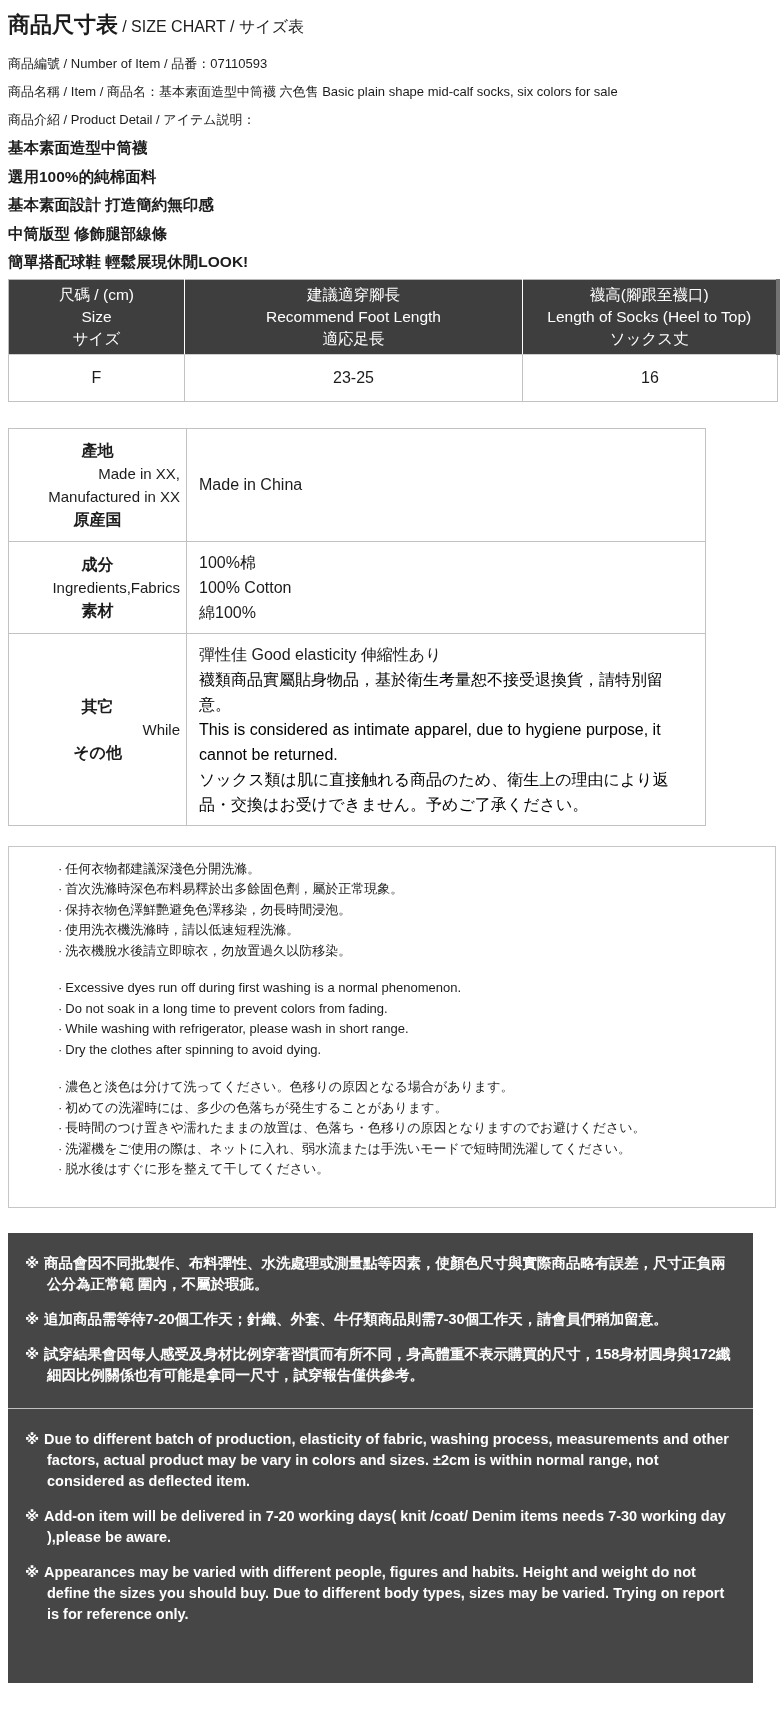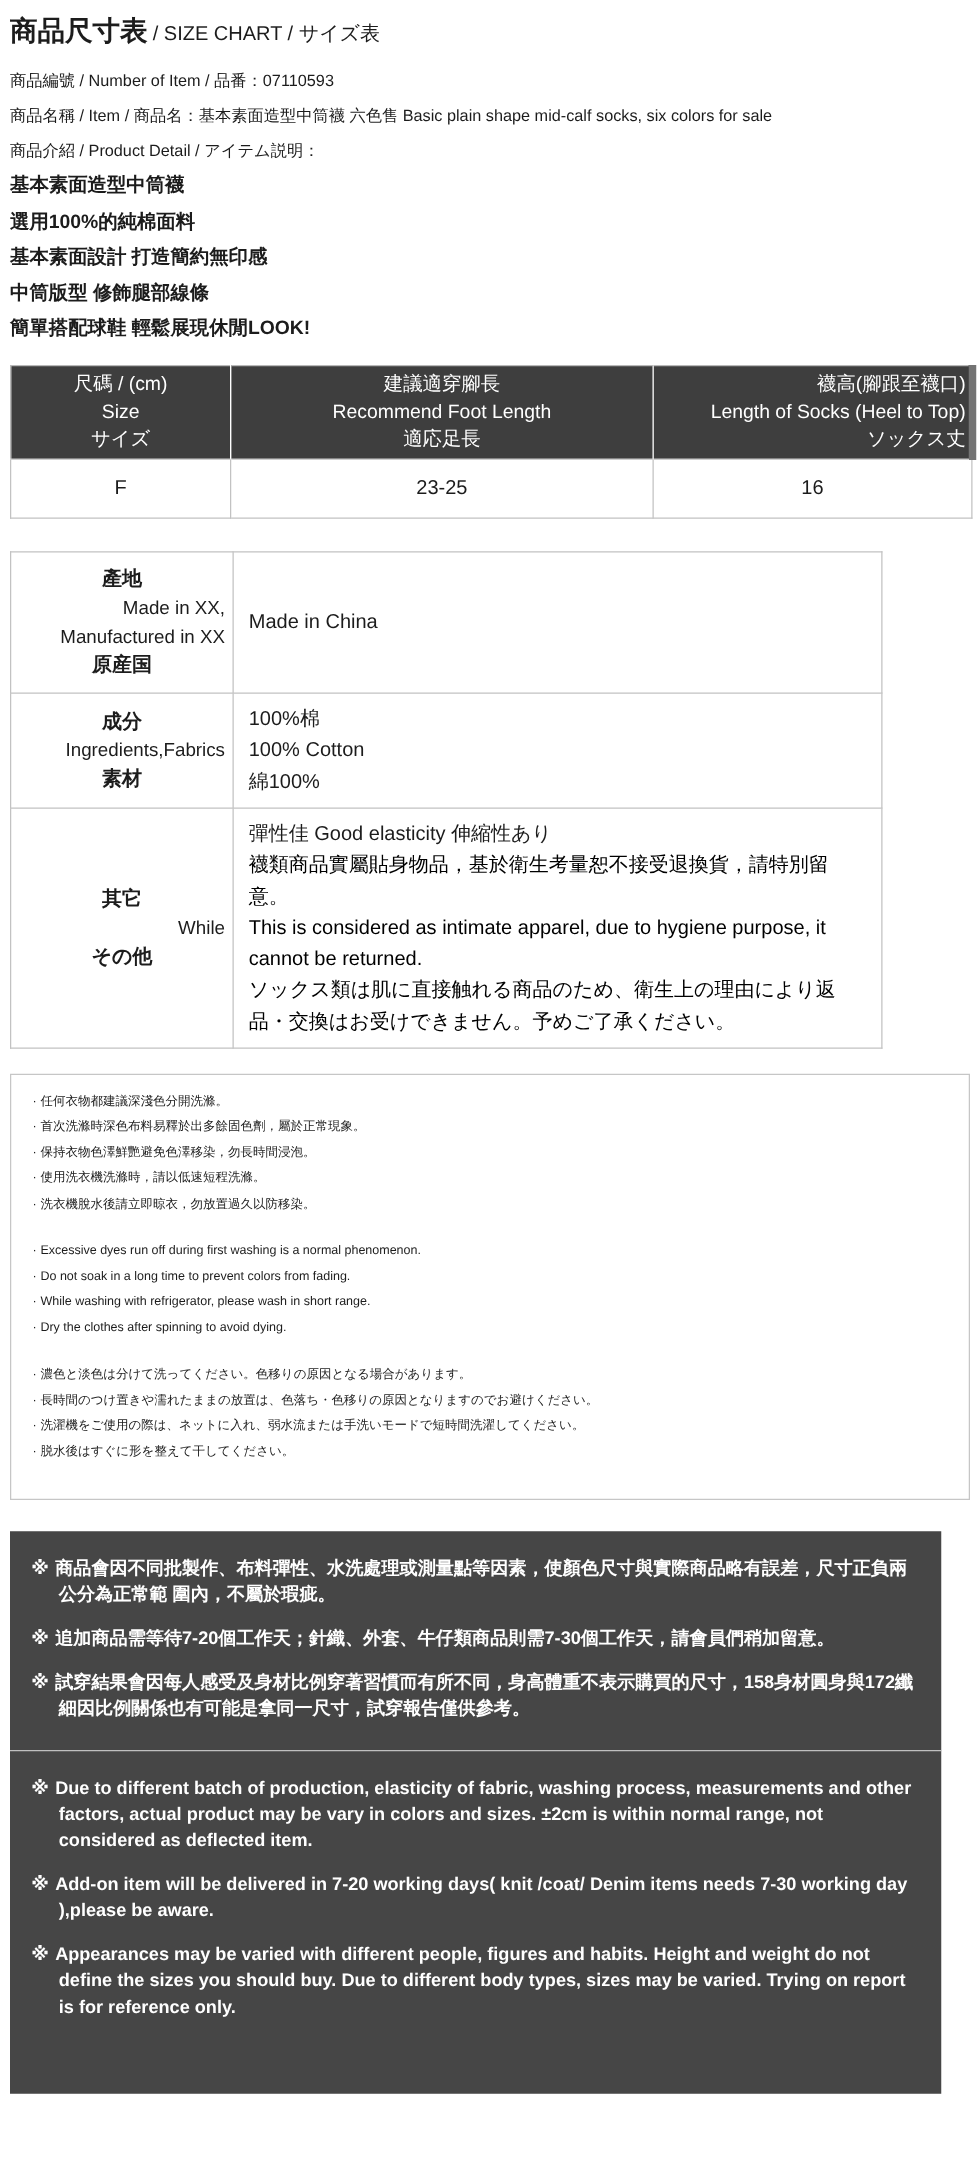--- a/index.html
+++ b/index.html
@@ -11,48 +11,48 @@
 
   
   .title-row{margin:4px 0 8px;line-height:30px;}
   .title-cjk{font-size:22px;font-weight:bold;}
   .title-rest{font-size:16px;}
   .meta-line{line-height:28px;font-size:13px;}
   .detail-line{line-height:28.5px;font-size:15.5px;font-weight:bold;}
 
   
   table{border-collapse:collapse;table-layout:fixed;}
-  .size-table{width:769px;margin-top:14px;border:1px solid #b9b9b9;}
+  .size-table{width:769px;margin-top:2px;border:1px solid #b9b9b9;}
   .size-table th{
     background:#3e3e3e;color:#ffffff;font-weight:normal;
     padding:4px 2px;line-height:22px;font-size:15.5px;text-align:center;
     border-right:1px solid #ffffff;border-bottom:1px solid #cfcfcf;
   }
-  .size-table th:last-child{border-right:6px solid #737373;text-align:right;}
+  .size-table th:last-child{border-right:4px solid #737373;}
   .size-table td{
     text-align:center;height:44px;font-size:16px;
     border:1px solid #c2c2c2;
   }
 
   
   .info-table{width:698px;margin-top:26px;border:1px solid #c2c2c2;}
   .info-table td{border:1px solid #c2c2c2;vertical-align:middle;}
   .info-table .lbl{width:178px;text-align:center;padding:10px 6px;line-height:23px;}
   .lbl-cjk{font-weight:bold;font-size:16px;display:block;}
   .lbl-latin{font-size:15px;display:block;text-align:right;}
   .info-table .val{padding:8px 12px;line-height:25px;font-size:16px;}
   .warn{color:#000000;}
 
   
   .wash-box{margin-top:20px;width:768px;box-sizing:border-box;border:1px solid #c6c6c6;}
   .wash-title{padding:26px 13px 24px;border-bottom:1px solid #c6c6c6;}
   .wash-title div{font-weight:bold;font-size:16px;line-height:21px;}
   .wash-body{padding:12px 13px 10px;}
   .wash-group{margin:0 0 17px;}
-  .bullet{line-height:20.5px;font-size:10px;padding-left:13px;text-indent:-9px;}
+  .bullet{line-height:20.5px;font-size:13px;padding-left:13px;text-indent:-9px;margin-left:32px;}
   .bullet .b{margin-right:3px;}
 
   
   .notes{
     margin-top:25px;width:745px;box-sizing:border-box;background:#464646;color:#ffffff;
     font-weight:bold;min-height:450px;
   }
   .notes-block{padding:8px 16px 8px 17px;}
   .notes-block + .notes-block{border-top:1px solid #c0c0c0;}
   .note{line-height:21px;font-size:14.5px;margin:12px 0 14px;padding-left:22px;text-indent:-22px;}
@@ -166,20 +166,21 @@
         <div class="bullet"><span class="b">·</span><span>洗衣機脫水後請立即晾衣，勿放置過久以防移染。</span></div>
       </div>
       <div class="wash-group">
         <div class="bullet"><span class="b">·</span><span>Excessive dyes run off during first washing is a normal phenomenon.</span></div>
         <div class="bullet"><span class="b">·</span><span>Do not soak in a long time to prevent colors from fading.</span></div>
         <div class="bullet"><span class="b">·</span><span>While washing with refrigerator, please wash in short range.</span></div>
         <div class="bullet"><span class="b">·</span><span>Dry the clothes after spinning to avoid dying.</span></div>
       </div>
       <div class="wash-group">
         <div class="bullet"><span class="b">·</span><span>濃色と淡色は分けて洗ってください。色移りの原因となる場合があります。</span></div>
+        <div class="bullet"><span class="b">·</span><span>初めての洗濯時には、多少の色落ちが発生することがあります。</span></div>
         <div class="bullet"><span class="b">·</span><span>長時間のつけ置きや濡れたままの放置は、色落ち・色移りの原因となりますのでお避けください。</span></div>
         <div class="bullet"><span class="b">·</span><span>洗濯機をご使用の際は、ネットに入れ、弱水流または手洗いモードで短時間洗濯してください。</span></div>
         <div class="bullet"><span class="b">·</span><span>脱水後はすぐに形を整えて干してください。</span></div>
       </div>
     </div>
   </div>
 
   <div class="notes">
     <div class="notes-block">
       <div class="note"><span class="m">※</span><span>商品會因不同批製作、布料彈性、水洗處理或測量點等因素，使顏色尺寸與實際商品略有誤差，尺寸正負兩公分為正常範 圍內，不屬於瑕疵。</span></div>

